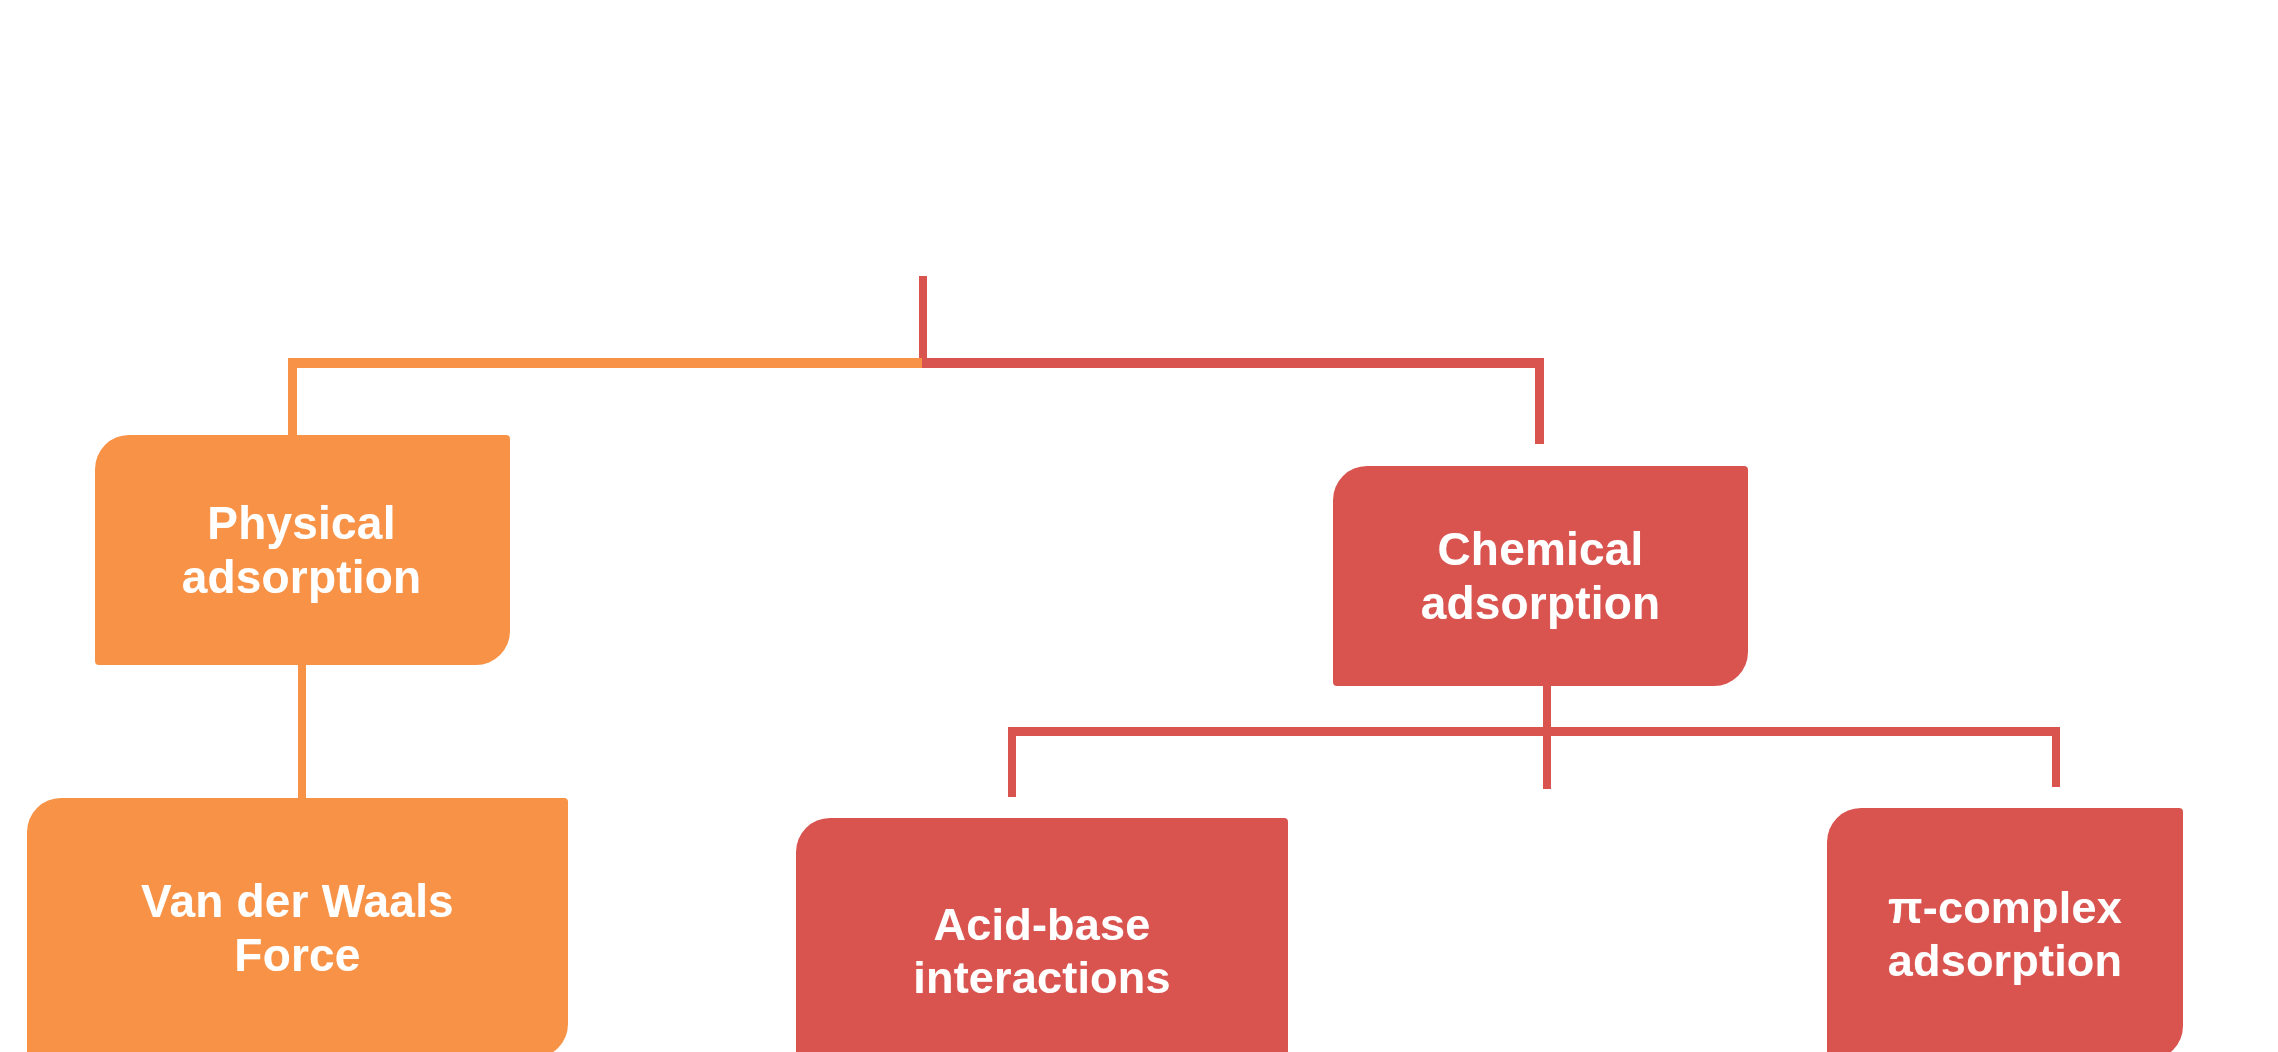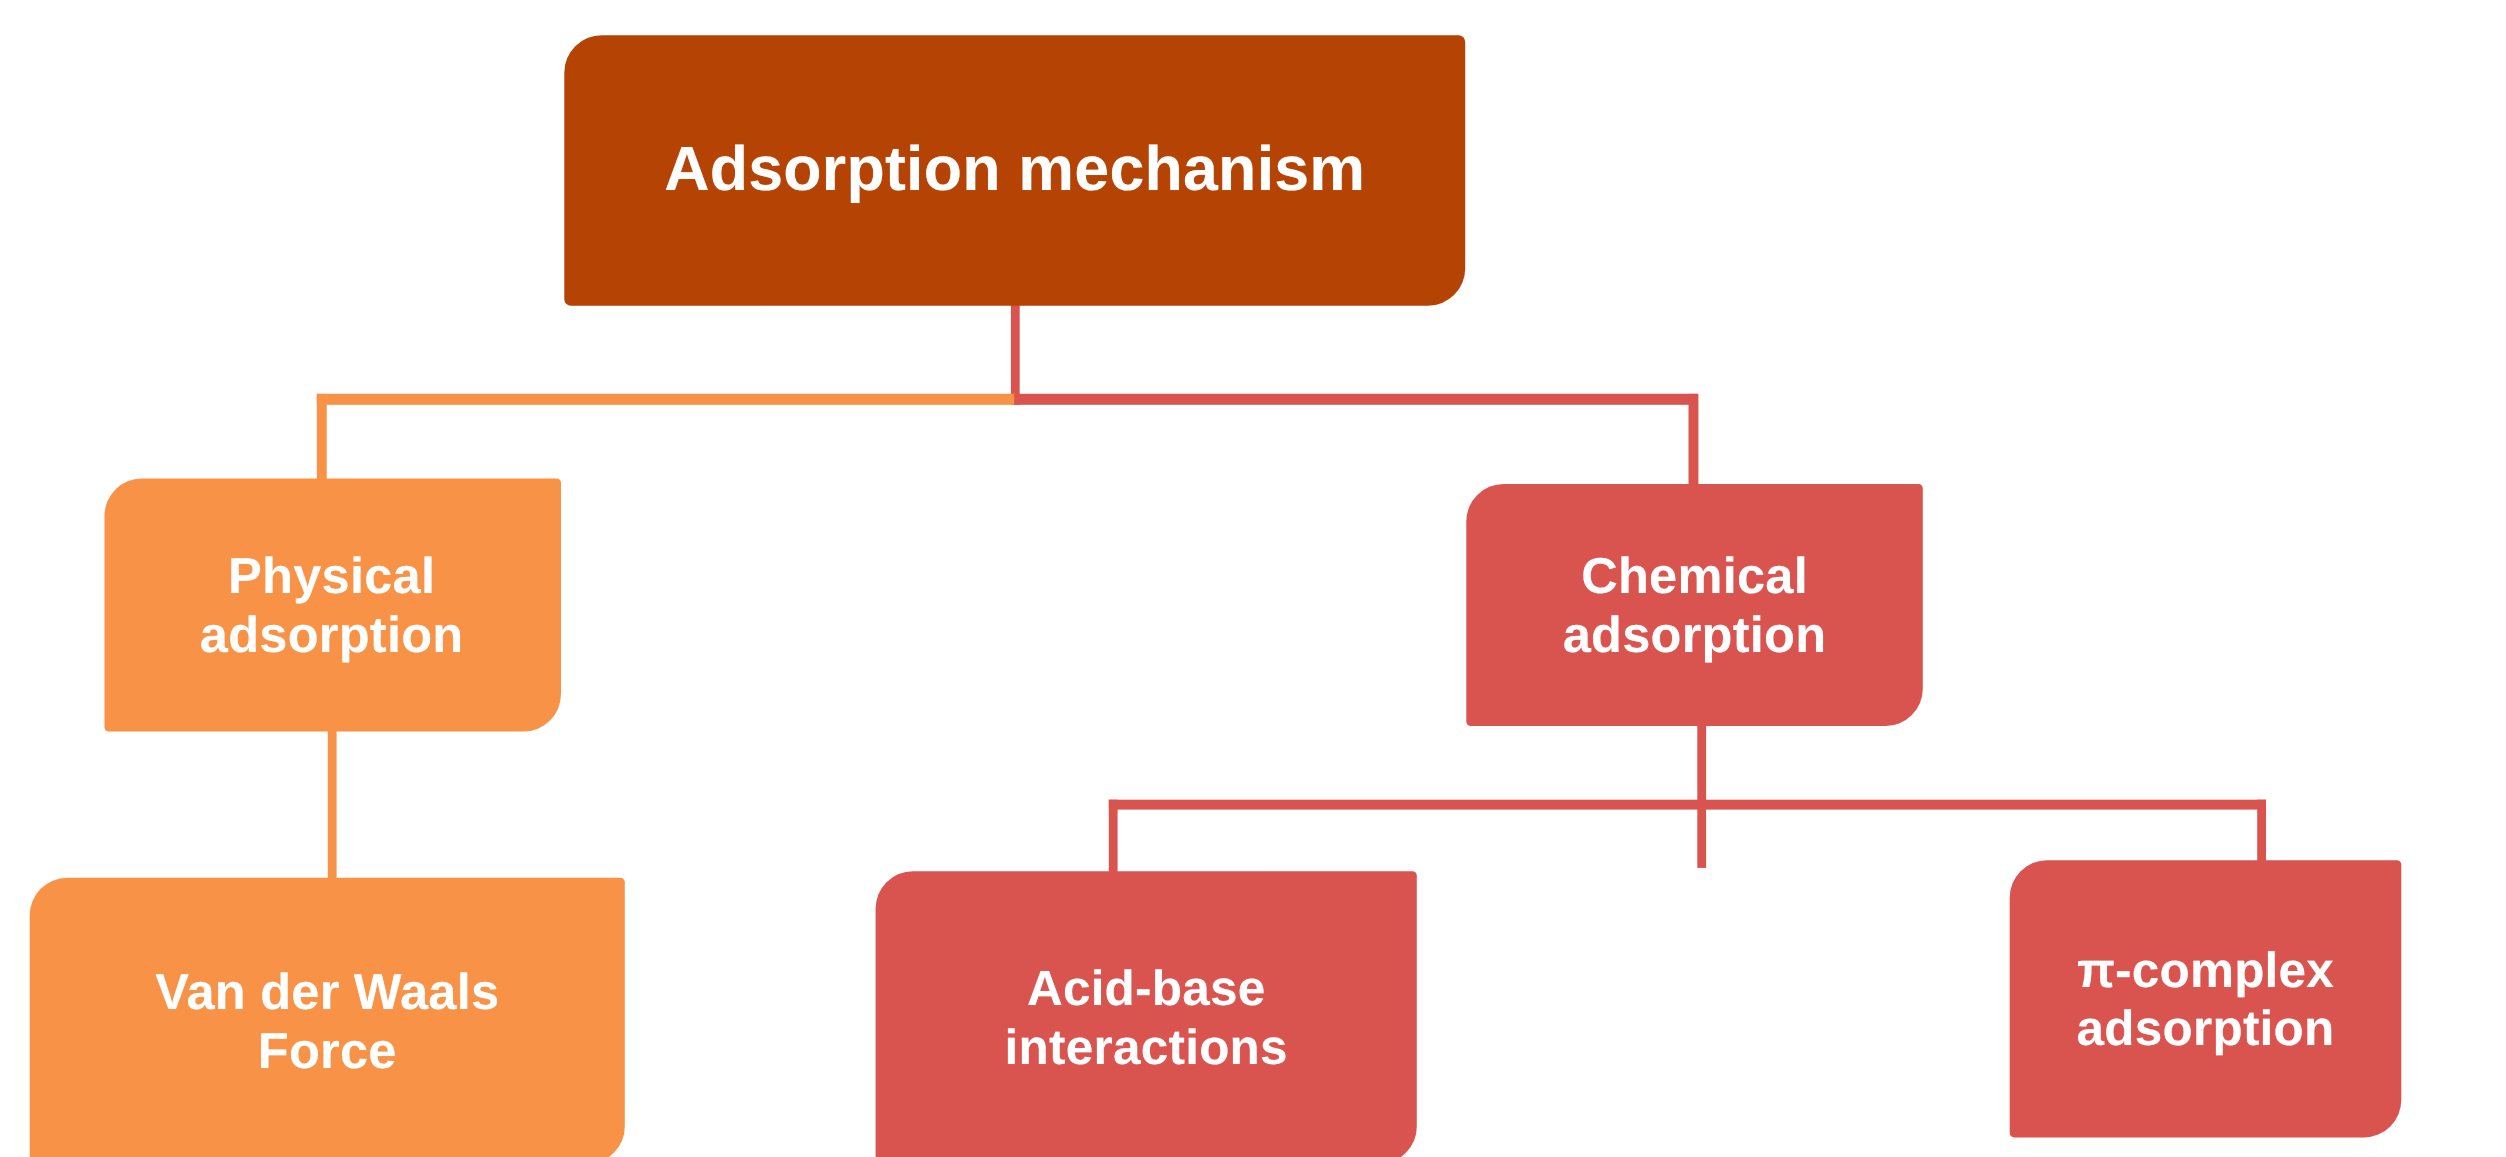--- a/index.html
+++ b/index.html
@@ -35,21 +35,21 @@
     text-shadow: 0 0 1px rgba(255,255,255,0.35);
   }
   .node-label {
     display: block;
     white-space: pre-line;
   }
 
   
   .lvl-root   { background: #b44304; }
   .lvl-phys   { background: #f79246; }
-  .lvl-chem   { background: #d9534f; }
+  .lvl-chem   { background: #d9534f; margin-top: 26px; }
 
   
   #node-root {
     left: 513px;  top: 32px;
     width: 819px; height: 246px;
     font-size: 57px;
     border-radius: 34px 6px 34px 6px;
   }
   #node-physical-adsorption {
     left: 95px;   top: 435px;
@@ -152,23 +152,20 @@
   <div class="conn c-red" id="conn-split-right"></div>
   <div class="conn c-orange" id="conn-drop-physical"></div>
   <div class="conn c-red" id="conn-drop-chemical"></div>
   <div class="conn c-orange" id="conn-physical-vdw"></div>
   <div class="conn c-red" id="conn-chem-stem"></div>
   <div class="conn c-red" id="conn-chem-bar"></div>
   <div class="conn c-red" id="conn-drop-acidbase"></div>
   <div class="conn c-red" id="conn-drop-formation"></div>
   <div class="conn c-red" id="conn-drop-picomplex"></div>
 
-  <div class="node lvl-root" id="node-root">
-    <span class="node-label">Adsorption mechanism</span>
-  </div>
 
   <div class="node lvl-phys" id="node-physical-adsorption">
     <span class="node-label">Physical
 adsorption</span>
   </div>
 
   <div class="node lvl-phys" id="node-van-der-waals-force">
     <span class="node-label">Van der Waals
 Force</span>
   </div>

